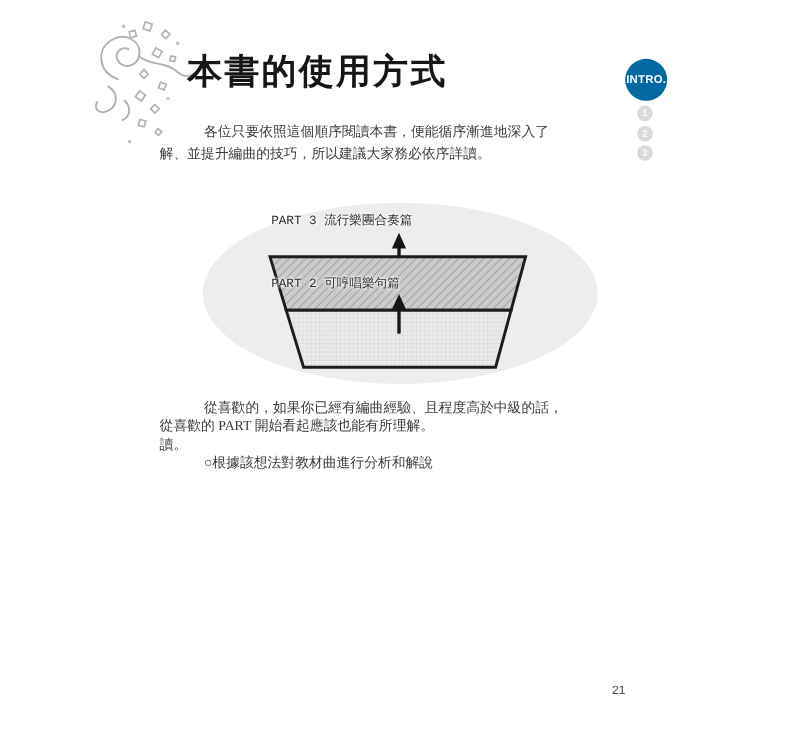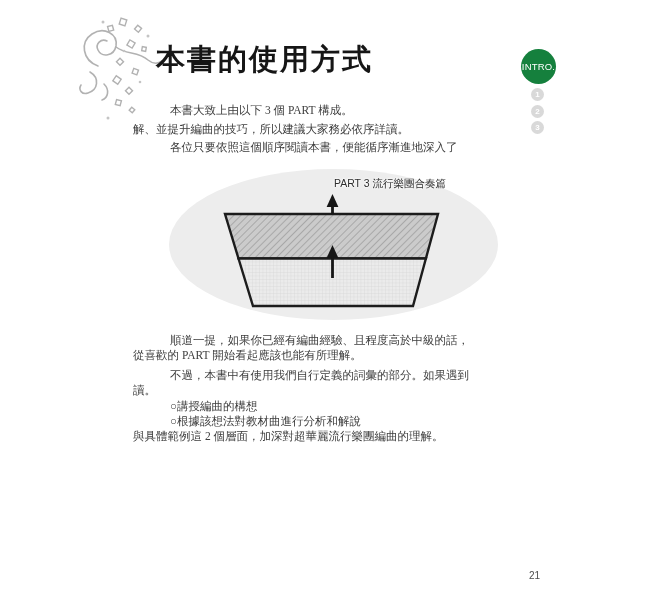--- a/index.html
+++ b/index.html
@@ -8,52 +8,52 @@
     font-family:"Liberation Serif","DejaVu Serif",serif; overflow:hidden;
   }
   .title {
     position:absolute; left:156px; top:40px;
     font-family:"Liberation Sans","DejaVu Sans",sans-serif;
     font-size:29px; font-weight:bold; color:#161616; letter-spacing:2px;
     white-space:nowrap;
   }
   .intro-badge {
     position:absolute; left:521px; top:49px; width:35px; height:35px;
-    border-radius:50%; background:#15803d; color:#ffffff;
+    border-radius:50%; background:#0369a1; color:#ffffff;
     display:flex; align-items:center; justify-content:center;
     font-family:"Liberation Sans","DejaVu Sans",sans-serif;
-    font-size:9.5px; font-weight:normal; letter-spacing:0.2px;
+    font-size:9.5px; font-weight:bold; letter-spacing:0.2px;
   }
   .nav-circle {
     position:absolute; left:531px; width:13px; height:13px; border-radius:50%;
     background:#d9d9d9; color:#ffffff;
     display:flex; align-items:center; justify-content:center;
     font-family:"Liberation Sans","DejaVu Sans",sans-serif;
     font-size:8px; font-weight:bold;
   }
   .nav-1 { top:88px; } .nav-2 { top:104.5px; } .nav-3 { top:121px; }
   .textblock { position:absolute; color:#3c3c3c; font-size:11.5px; }
   .block1 { left:133px; top:101px; width:345px; line-height:18.5px; }
   .block2 { left:133px; top:333px; width:350px; line-height:15.4px; }
   .line { white-space:nowrap; }
   .indent { padding-left:37px; }
   .pgap { margin-top:4px; }
   .diagram-svg { position:absolute; left:140px; top:160px; }
   .diagram-label {
-    position:absolute; width:220px; text-align:right;
-    font-family:Liberation Sans, sans-serif;
+    position:absolute; width:220px; text-align:left;
+    font-family:Liberation Mono, monospace;
     font-size:10.5px; color:#2d2d2d; white-space:nowrap;
     text-shadow:0 0 3px #fff, 0 0 3px #fff, 0 0 2px #fff;
   }
   .lbl-part3 { left:226px; top:177px; }
   .lbl-part2 { left:226px; top:229px; }
   .lbl-part1 { left:226px; top:279px; }
   .confetti { position:absolute; left:70px; top:14px; }
   .page-number {
-    position:absolute; left:510px; top:570px; width:30px; text-align:right;
+    position:absolute; left:510px; top:570px; width:30px; text-align:left;
     font-family:"Liberation Sans","DejaVu Sans",sans-serif;
     font-size:10px; color:#4d4d4d;
   }
 </style>
 </head>
 <body>
 
 <div class="page">
 
   <svg class="confetti" width="105" height="110" viewBox="0 0 105 110">
@@ -86,23 +86,22 @@
   </svg>
 
   <div class="title">本書的使用方式</div>
 
   <div class="intro-badge">INTRO.</div>
   <div class="nav-circle nav-1">1</div>
   <div class="nav-circle nav-2">2</div>
   <div class="nav-circle nav-3">3</div>
 
   <div class="textblock block1">
-    <div class="line indent">本書大致上由以下 3 個 PART 構成。</div>
+    <div class="line indent">各位只要依照這個順序閱讀本書，便能循序漸進地深入了</div>
     <div class="line">解、並提升編曲的技巧，所以建議大家務必依序詳讀。</div>
-    <div class="line indent">各位只要依照這個順序閱讀本書，便能循序漸進地深入了</div>
   </div>
 
   <svg class="diagram-svg" width="380" height="170" viewBox="0 0 380 170">
     <defs>
       <pattern id="hatch" patternUnits="userSpaceOnUse" width="5" height="5" patternTransform="rotate(-45)">
         <rect width="5" height="5" fill="#cbcbcb"></rect>
         <line x1="0" y1="0" x2="5" y2="0" stroke="#999999" stroke-width="1.4"></line>
       </pattern>
       <pattern id="grid" patternUnits="userSpaceOnUse" width="3.5" height="3.5">
         <rect width="3.5" height="3.5" fill="#ebebeb"></rect>
@@ -116,26 +115,24 @@
       <polygon points="192.5,34 186.6,47 198.4,47"></polygon>
       <rect x="191.1" y="45" width="2.8" height="9"></rect>
     </g>
     <g fill="#161616">
       <polygon points="192.5,85 186.6,98 198.4,98"></polygon>
       <rect x="191.1" y="96" width="2.8" height="22"></rect>
     </g>
   </svg>
 
   <div class="diagram-label lbl-part3">PART 3 流行樂團合奏篇</div>
+  <div class="diagram-label lbl-part2">PART 2 可哼唱樂句篇</div>
 
   <div class="textblock block2">
-    <div class="line indent">順道一提，如果你已經有編曲經驗、且程度高於中級的話，</div>
+    <div class="line indent">從喜歡的，如果你已經有編曲經驗、且程度高於中級的話，</div>
     <div class="line">從喜歡的 PART 開始看起應該也能有所理解。</div>
-    <div class="line indent pgap">不過，本書中有使用我們自行定義的詞彙的部分。如果遇到</div>
     <div class="line">讀。</div>
-    <div class="line indent">○講授編曲的構想</div>
     <div class="line indent">○根據該想法對教材曲進行分析和解說</div>
-    <div class="line">與具體範例這 2 個層面，加深對超華麗流行樂團編曲的理解。</div>
   </div>
 
   <div class="page-number">21</div>
 
 </div>
 
 </body></html>

